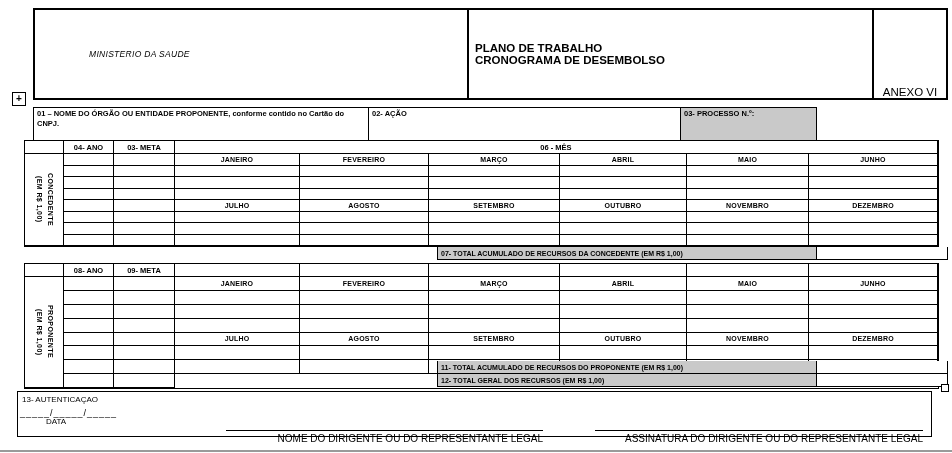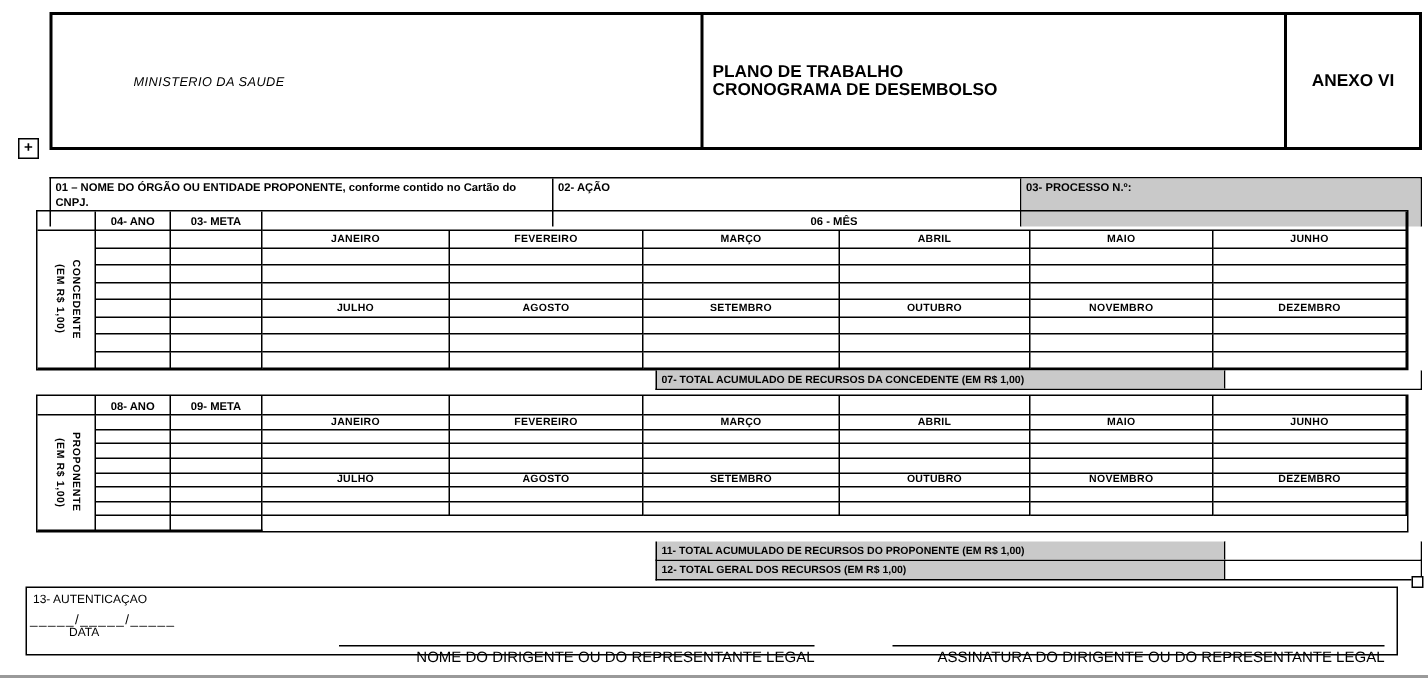--- a/index.html
+++ b/index.html
@@ -6,41 +6,41 @@
   .page{position:relative;width:952px;height:453px;background:#fff;overflow:hidden;
         font-family:"Liberation Sans",sans-serif;color:#000;}
   .abs{position:absolute;box-sizing:border-box;}
 
   
   .hdr{left:33px;top:8px;width:915px;height:92px;border:2px solid #000;display:flex;}
   .hdr-ministry{width:378px;border-right:2px solid #000;display:flex;align-items:center;
         padding-left:18px;font-style:italic;font-size:8.5px;letter-spacing:.3px;margin-left:36px;}
   .hdr-title{flex:1;border-right:2px solid #000;display:flex;flex-direction:column;
         justify-content:center;padding-left:6px;font-weight:bold;font-size:11.5px;}
-  .hdr-annex{width:88px;display:flex;align-items:center;justify-content:center;
-        font-weight:bold;font-size:11.5px;}
+  .hdr-annex{width:72px;display:flex;align-items:flex-end;justify-content:center;
+        font-weight:normal;font-size:11.5px;}
 
   
   .move-handle{left:12px;top:92px;width:14px;height:14px;border:1px solid #000;background:#fff;
         display:flex;align-items:center;justify-content:center;font-size:10px;font-weight:bold;line-height:1;}
   .resize-handle{left:941px;top:384px;width:8px;height:8px;border:1px solid #000;background:#fff;}
 
   
-  .idrow{left:33px;top:107px;width:915px;height:33px;border:1.5px solid #000;border-bottom:none;display:flex;margin-top:11px;}
+  .idrow{left:33px;top:107px;width:784px;height:33px;border:1.5px solid #000;border-bottom:none;display:flex;}
   .idcell{box-sizing:border-box;padding:1px 3px;font-size:7.5px;font-weight:bold;line-height:1.35;}
   .id1{width:335px;border-right:1px solid #000;}
   .id2{width:312px;border-right:1px solid #000;}
   .id3{flex:1;background:var(--shade,#c9c9c9);}
 
   
   .grid{left:24px;width:915px;border:1.5px solid #000;display:grid;
         grid-template-columns:39px 50px 61px 125px 129px 131px 127px 122px auto;
         grid-auto-flow:row;}
   .grid1{top:140px;height:107px;grid-template-rows:13px repeat(8,1fr);}
-  .grid2{top:263px;height:92px;grid-template-rows:13px repeat(8,1fr);}
+  .grid2{top:263px;height:126px;grid-template-rows:13px repeat(8,1fr);}
   .gc{border-right:1px solid #000;border-bottom:1px solid #000;box-sizing:border-box;
         display:flex;align-items:center;justify-content:center;overflow:hidden;}
   .hlabel{font-size:7.5px;font-weight:bold;}
   .mlabel{font-size:7px;font-weight:bold;letter-spacing:.2px;}
   .corner{grid-column:1;grid-row:1;}
   .ycell{grid-column:2;grid-row:1;}
   .mcell{grid-column:3;grid-row:1;}
   .mescell{grid-column:4/10;grid-row:1;}
   .sidecell{grid-column:1;grid-row:2/10;}
   .vwrap{writing-mode:vertical-rl;text-align:center;font-size:7px;font-weight:bold;

